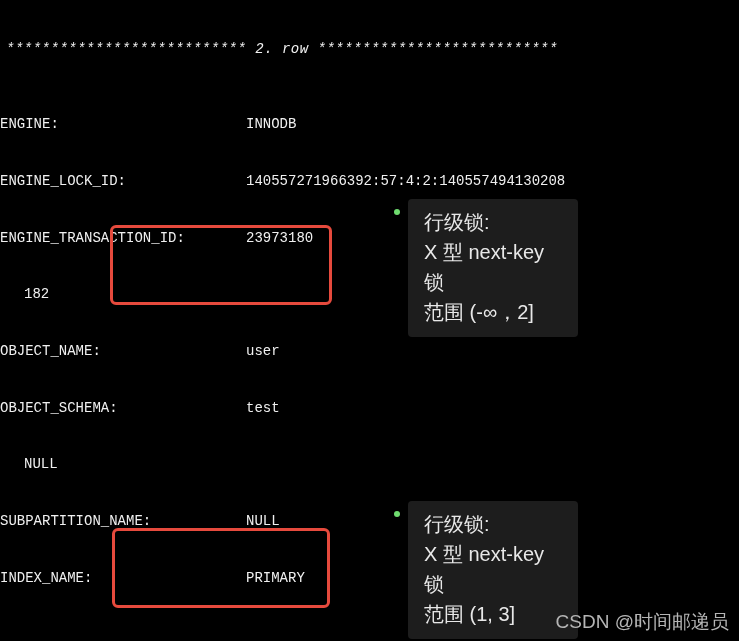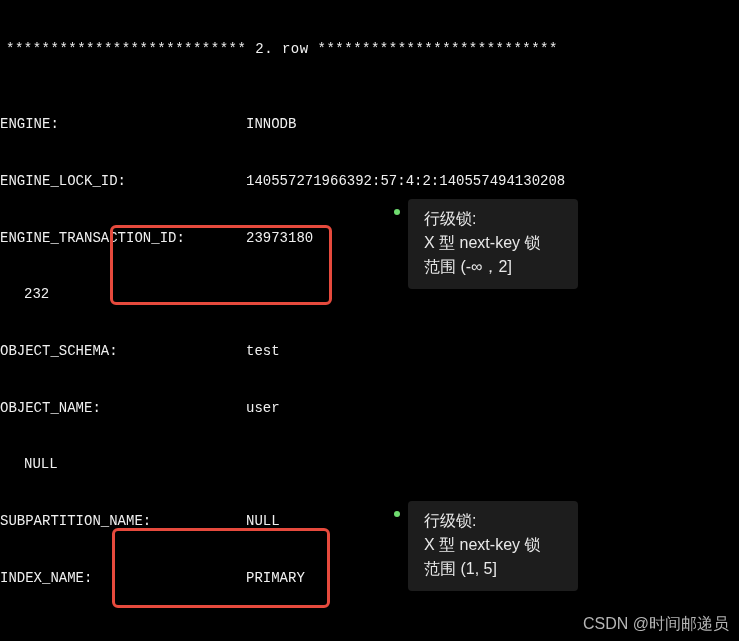--- a/index.html
+++ b/index.html
@@ -33,70 +33,71 @@
       text-align: left;
     }
     .value {
       display: inline-block;
       padding-left: 8px;
       margin-left: 16px;
     }
     .separator {
       padding-left: 6px;
       letter-spacing: 0.5px;
+      font-style: italic;
     }
     .highlight-box {
       position: absolute;
       border: 3px solid #e64a3d;
       border-radius: 6px;
       pointer-events: none;
     }
     .annotation {
       position: absolute;
       background: #1d1d1d;
       border-radius: 4px;
       padding: 8px 12px 10px 16px;
       color: #e8e8e8;
       font-family: -apple-system, 'Helvetica Neue', Arial, sans-serif;
-      font-size: 16px;
+      font-size: 20px;
       line-height: 1.5;
       white-space: normal;
     }
     .annotation::before {
       content: '';
       position: absolute;
       left: -14px;
       top: 10px;
       width: 6px;
       height: 6px;
       background: #6fdc6f;
       border-radius: 50%;
     }
     .watermark {
       position: absolute;
       right: 10px;
       bottom: 6px;
       color: #b5b5b5;
       font-family: -apple-system, 'Helvetica Neue', Arial, sans-serif;
-      font-size: 16px;
+      font-size: 19px;
       text-align: right;
     }
   </style>
 </head>
 <body>
 
 <div class="terminal">
   <div class="row separator"><span>*************************** 2. row ***************************</span></div>
 
   <div class="row"><span class="label">ENGINE:</span><span class="value">INNODB</span></div>
   <div class="row"><span class="label">ENGINE_LOCK_ID:</span><span class="value">140557271966392:57:4:2:140557494130208</span></div>
   <div class="row"><span class="label">ENGINE_TRANSACTION_ID:</span><span class="value">23973180</span></div>
-  <div class="row"><span class="value">232</span></div>
+  <div class="row"><span class="value">182</span></div>
+  <div class="row"><span class="label">OBJECT_NAME:</span><span class="value">user</span></div>
   <div class="row"><span class="label">OBJECT_SCHEMA:</span><span class="value">test</span></div>
-  <div class="row"><span class="label">OBJECT_NAME:</span><span class="value">user</span></div>
   <div class="row"><span class="value">NULL</span></div>
   <div class="row"><span class="label">SUBPARTITION_NAME:</span><span class="value">NULL</span></div>
   <div class="row"><span class="label">INDEX_NAME:</span><span class="value">PRIMARY</span></div>
   
   
   
   
   
 
   
@@ -123,16 +124,16 @@
 
 <div class="annotation" style="left:408px; top:199px; width:170px;">
   <div>行级锁:</div>
   <div>X 型 next-key 锁</div>
   <div>范围 (-∞，2]</div>
 </div>
 
 <div class="annotation" style="left:408px; top:501px; width:170px;">
   <div>行级锁:</div>
   <div>X 型 next-key 锁</div>
-  <div>范围 (1, 5]</div>
+  <div>范围 (1, 3]</div>
 </div>
 
 <div class="watermark">CSDN @时间邮递员</div>
 
 </body></html>

